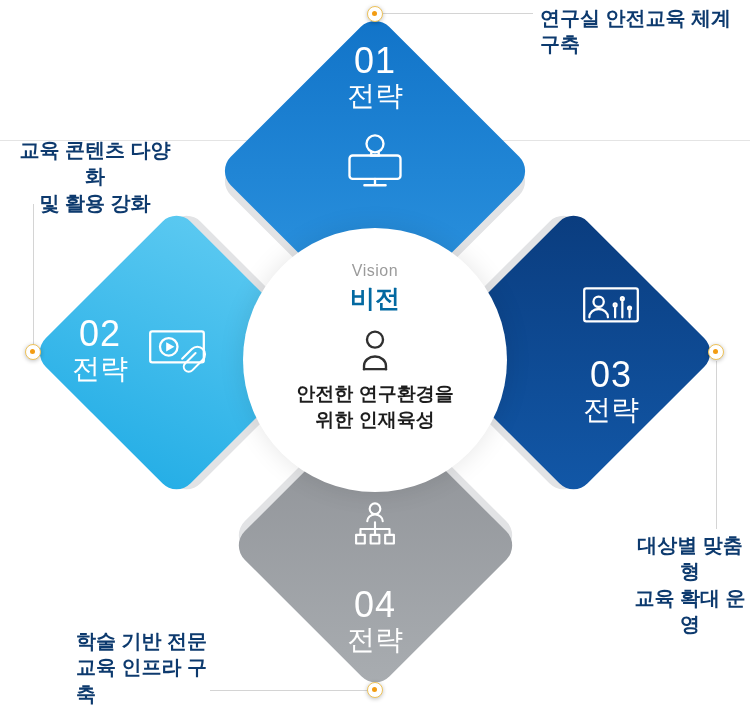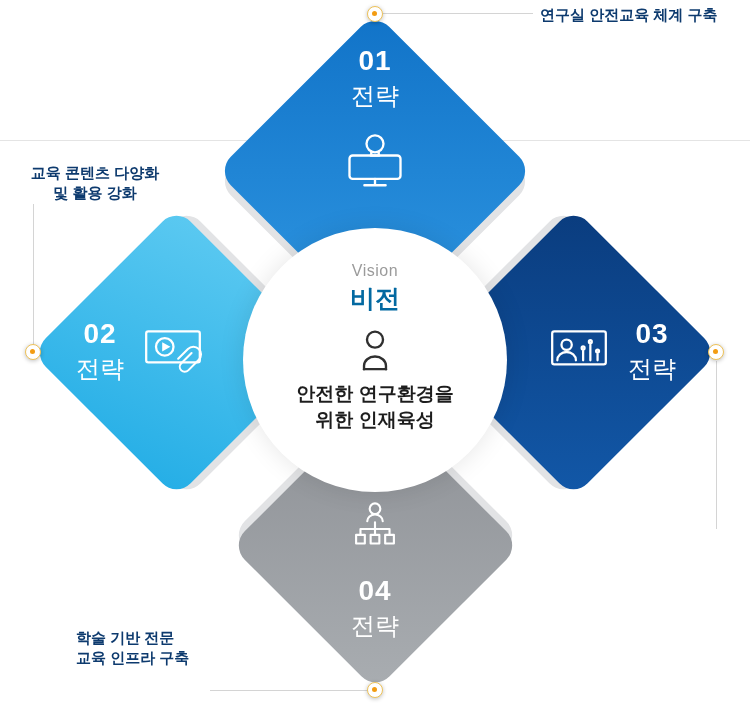--- a/index.html
+++ b/index.html
@@ -35,43 +35,43 @@
     position:absolute;left:243px;top:228px;width:264px;height:264px;z-index:4;
     display:flex;flex-direction:column;align-items:center;justify-content:flex-start;
     padding-top:34px;box-sizing:border-box;text-align:center;
   }
   .vision-en{color:#9b9b9b;font-size:16px;letter-spacing:.5px;}
   .vision-ko{color:#0369a1;font-size:25px;font-weight:700;margin-top:2px;}
   .center-icon{margin-top:12px;}
   .vision-text{color:#1d1d1d;font-size:19px;font-weight:600;line-height:1.35;}
   
   .d-content{position:absolute;z-index:4;color:#fff;text-align:center;}
-  .num{font-size:28px;line-height:34px;font-weight:700;letter-spacing:1px;}
-  .lbl{font-size:24px;line-height:36px;font-weight:500;}
+  .num{font-size:36px;line-height:34px;font-weight:400;letter-spacing:1px;}
+  .lbl{font-size:28px;line-height:36px;font-weight:500;}
   .c-top{left:275px;top:44px;width:200px;}
   .c-top .icon{margin-top:16px;}
   .c-bottom{left:275px;top:498px;width:200px;}
-  .c-bottom .num{margin-top:14px;}
+  .c-bottom .num{margin-top:28px;}
   .c-left{left:58px;top:300px;width:166px;height:104px;display:flex;align-items:center;justify-content:center;gap:16px;}
-  .c-right{left:528px;top:300px;width:166px;height:104px;display:flex;align-items:center;justify-content:center;gap:16px;}
+  .c-right{left:528px;top:300px;width:166px;height:104px;display:flex;align-items:center;justify-content:center;gap:16px;flex-direction:column;}
   .txt-col{display:flex;flex-direction:column;align-items:center;}
   
   .dot{
     position:absolute;width:16px;height:16px;border-radius:50%;background:#fff;
     border:1.5px solid #eec258;box-shadow:0 1px 4px rgba(0,0,0,.25);z-index:7;box-sizing:border-box;
   }
   .dot::after{content:"";position:absolute;left:4px;top:4px;width:5px;height:5px;border-radius:50%;background:#f39c12;}
   .dot-top{left:367px;top:6px;}
   .dot-left{left:25px;top:344px;}
   .dot-right{left:708px;top:344px;}
   .dot-bottom{left:367px;top:682px;}
   
-  .callout{position:absolute;color:#0d3a6e;font-size:15px;font-weight:700;line-height:1.32;z-index:6;}
+  .callout{position:absolute;color:#0d3a6e;font-size:20px;font-weight:700;line-height:1.32;z-index:6;}
   .co-top{left:540px;top:5px;width:210px;text-align:left;}
-  .co-left{left:14px;top:163px;width:162px;text-align:center;}
+  .co-left{left:14px;top:137px;width:162px;text-align:center;}
   .co-right{left:630px;top:532px;width:120px;text-align:center;}
   .co-bottom{left:76px;top:628px;width:136px;text-align:left;}
   svg{display:block;margin:0 auto;}
 </style>
 </head>
 <body>
 
 <div class="stage">
 
   <div class="line line-full"></div>
@@ -173,18 +173,22 @@
   <div class="dot dot-right"></div>
   <div class="dot dot-bottom"></div>
 
   <div class="callout co-top">
     <div>연구실 안전교육 체계 구축</div>
   </div>
   <div class="callout co-left">
     <div>교육 콘텐츠 다양화</div>
     <div>및 활용 강화</div>
   </div>
+  <div class="callout co-right">
+    <div>대상별 맞춤형</div>
+    <div>교육 확대 운영</div>
+  </div>
   <div class="callout co-bottom">
     <div>학술 기반 전문</div>
     <div>교육 인프라 구축</div>
   </div>
 
 </div>
 
 </body></html>

